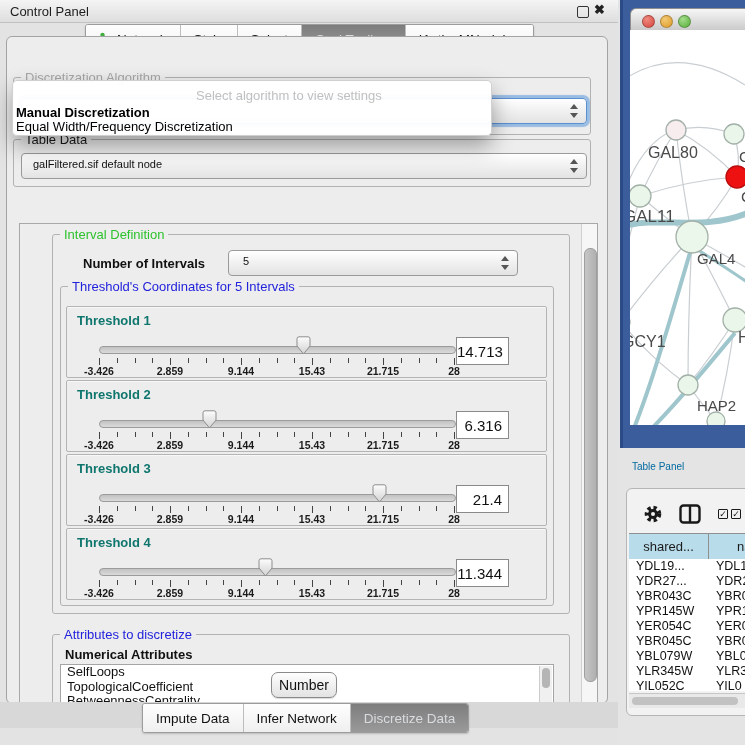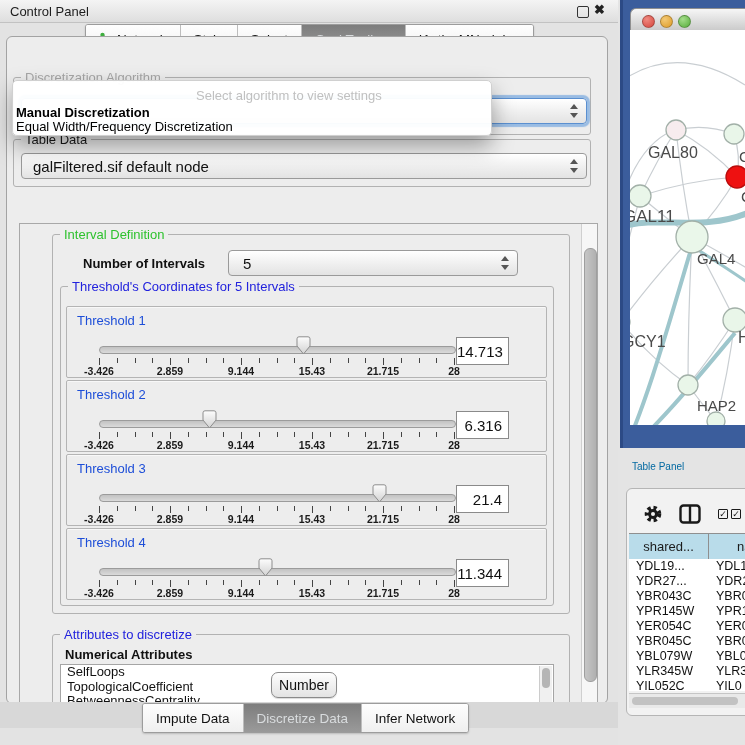--- a/index.html
+++ b/index.html
@@ -31,21 +31,21 @@
 
   .groupbox{position:absolute;border:1px solid #b2b2b2;border-radius:3px;}
   .grouptitle{position:absolute;top:-8px;left:7px;background:#ededed;padding:0 4px;
               font-size:13px;white-space:nowrap;}
   .gt-green{color:#2ec22e;} .gt-blue{color:#2222dd;} .gt-black{color:#1a1a1a;} .gt-faint{color:#a6a6a6;}
 
   
   .combo{position:absolute;height:24px;border:1px solid #9a9a9a;border-radius:4px;
          background:linear-gradient(#ffffff,#efefef 55%,#e3e3e3);
          box-shadow:inset 0 1px 0 #fff;}
-  .combo .val{position:absolute;left:11px;top:4px;font-size:15px;color:#111;white-space:nowrap;}
+  .combo .val{position:absolute;left:11px;top:4px;font-size:11px;color:#111;white-space:nowrap;}
   .stepper{position:absolute;right:7px;top:4px;width:9px;height:16px;}
   .stepper:before,.stepper:after{content:"";position:absolute;left:0;border-left:4.5px solid transparent;border-right:4.5px solid transparent;}
   .stepper:before{top:1px;border-bottom:5px solid #555;}
   .stepper:after{bottom:1px;border-top:5px solid #555;}
   .combo.focus{border-color:#5a8fd0;box-shadow:0 0 1px 3px rgba(96,155,220,.6),inset 0 1px 0 #fff;}
 
   
   #algo-popup{left:12px;top:80px;width:478px;height:54px;background:rgba(255,255,255,.96);
               border-radius:5px;border:1px solid #d0d0d0;box-shadow:0 10px 22px rgba(0,0,0,.35);z-index:30;}
   #algo-popup .hint{position:absolute;left:183px;top:7px;font-size:13px;color:#c0c0c0;}
@@ -55,21 +55,21 @@
   #viewport{left:12px;top:186px;width:577px;height:482px;border:1px solid #a8a8a8;
             background:#ededed;overflow:hidden;}
   .vscroll-track{position:absolute;left:561px;top:0;width:15px;height:482px;
                  background:#f6f6f6;border-left:1px solid #cfcfcf;}
   .vscroll-thumb{position:absolute;left:2px;top:24px;width:11px;height:432px;
                  background:linear-gradient(90deg,#c6c6c6,#b0b0b0);border-radius:6px;border:1px solid #9e9e9e;}
 
   
   .thr-box{position:absolute;left:46px;width:479px;height:70px;border:1px solid #b4b4b4;
            border-radius:2px;background:#ededed;box-shadow:inset 0 1px 0 #f8f8f8;}
-  .thr-label{position:absolute;left:10px;top:6px;font-size:13px;font-weight:normal;color:#1d4ed8;}
+  .thr-label{position:absolute;left:10px;top:6px;font-size:13px;font-weight:bold;color:#0f766e;}
   .thr-track{position:absolute;left:32px;top:39px;width:355px;height:6px;border:1px solid #9b9b9b;
              border-radius:4px;background:linear-gradient(#c2c2c2,#dadada);}
   .thr-thumb{position:absolute;top:29px;width:15px;height:19px;}
   .tick{position:absolute;top:51px;width:1px;background:#444;}
   .tick.minor{height:5px;} .tick.major{height:7px;}
   .tick-label{position:absolute;top:58px;font-size:10.5px;font-weight:bold;color:#1b1b1b;transform:translateX(-50%);white-space:nowrap;}
   .thr-value{position:absolute;left:389px;top:30px;width:53px;height:28px;border:1px solid #8a8a8a;
              background:#fff;font-size:15px;color:#111;text-align:right;line-height:28px;padding-right:6px;box-sizing:border-box;}
 
   
@@ -374,25 +374,25 @@
           <div class="popup-item" style="top: 24px; font-weight: bold;">Manual Discretization</div>
           <div class="popup-item" style="top: 38px; font-weight: normal;">Equal Width/Frequency Discretization</div>
         </div>
     </div>
 
     <div class="abs" style="left:0;top:702px;width:618px;height:26px;background:#d8d8d8;"></div>
     <div class="segbar" style="left:142px;top:703px;" id="bottom-tabs">
         <div class="seg">
           <span>Impute Data</span>
         </div>
+        <div class="seg">
+          <span>Infer Network</span>
+        </div>
         <div class="seg active">
           <span>Discretize Data</span>
-        </div>
-        <div class="seg">
-          <span>Infer Network</span>
         </div>
       </div>
   </div>
 
   <div id="net-frame" class="abs"></div>
   <div id="net-titlebar" class="abs">
     <span class="tlight" style="left:11px;background:radial-gradient(circle at 35% 30%,#f08a80,#d5453c);"></span>
     <span class="tlight" style="left:29px;background:radial-gradient(circle at 35% 30%,#f3c975,#de9b27);"></span>
     <span class="tlight" style="left:47px;background:radial-gradient(circle at 35% 30%,#a4dd8a,#56ad3a);"></span>
   </div>

